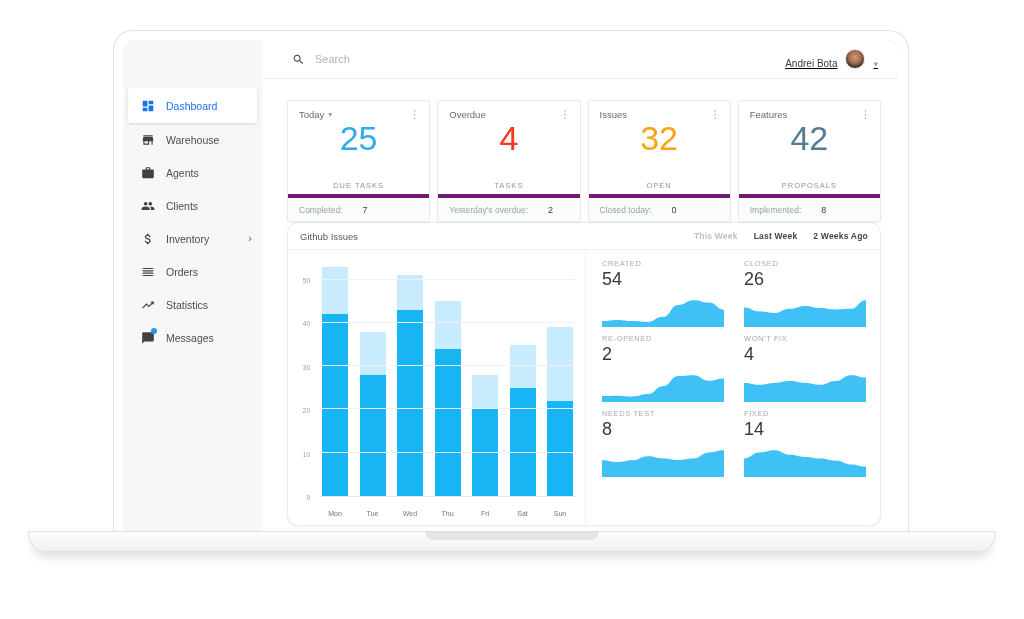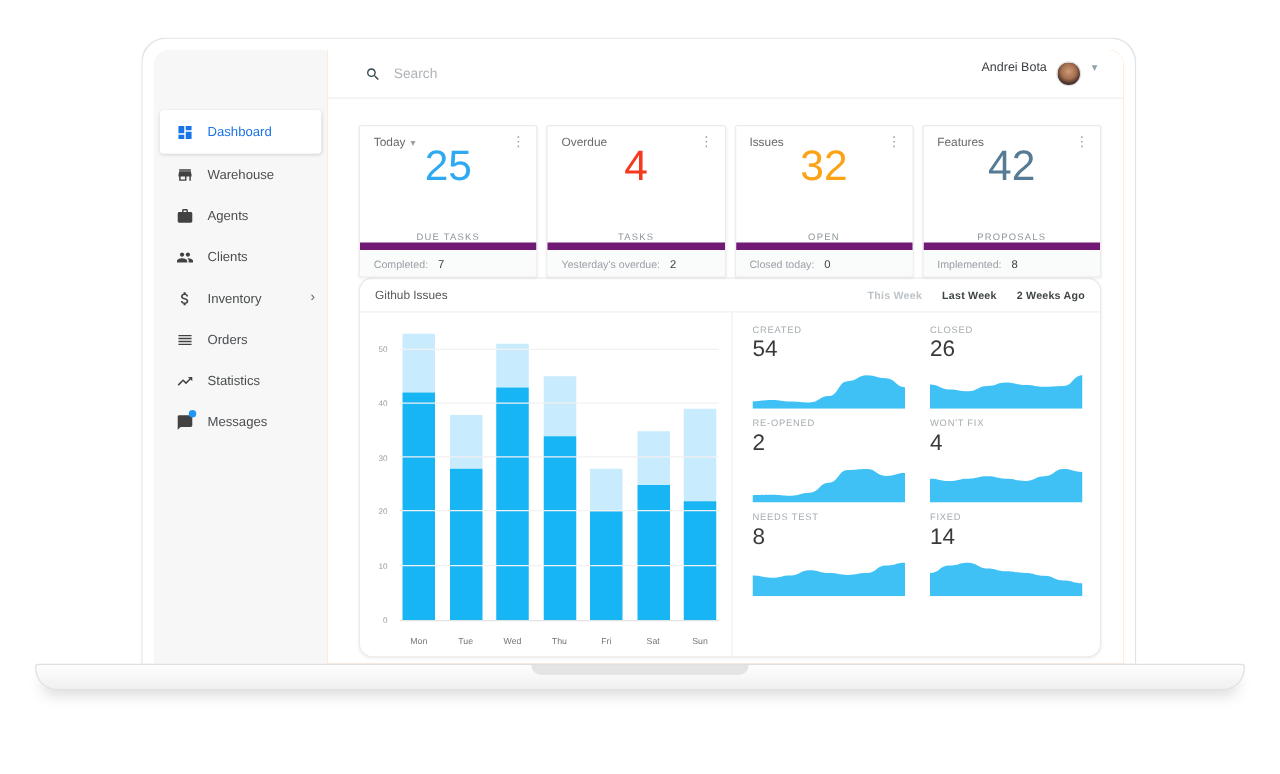--- a/index.html
+++ b/index.html
@@ -45,47 +45,47 @@
 
   
   .main { flex:1; display:flex; flex-direction:column; background:#fdba74; min-width:0; }
   .topbar {
     height:39px; flex:none; border-bottom:1px solid #ededed;
     display:flex; align-items:center; padding:0 21px 0 30px; background:#fff;
   }
   .search { display:flex; align-items:center; gap:10px; flex:1; }
   .search svg { width:13px; height:13px; color:#37474f; }
   .search-text { font-size:11px; color:#aeb4b8; }
-  .userbox { display:flex; align-items:flex-start; gap:8px; }
+  .userbox { display:flex; align-items:flex-end; gap:8px;text-decoration:underline; }
   .username { font-size:10px; color:#3c4043; }
   .avatar {
     width:20px; height:20px; border-radius:50%;
     background:radial-gradient(circle at 50% 40%, #cf9a76 0%, #a5704f 42%, #4e342e 68%, #35221b 100%);
     border:1px solid #e0e0e0;
   }
   .chev-down { font-size:9px; color:#90a4ae; }
 
   .content { flex:1; padding:21px 18px 0 25px; background:#fff; }
 
   
   .cards-row { display:flex; gap:7px; }
   .card {
     flex:1; height:122px; background:#fff; border:1px solid #ebebeb; border-radius:2px;
     box-shadow:0 1px 2px rgba(0,0,0,0.05); display:flex; flex-direction:column;
   }
   .card-head { display:flex; align-items:center; padding:8px 9px 0 11px; }
   .card-title { font-size:9.5px; color:#67696b; display:flex; align-items:center; gap:4px; }
   .card-title .dd { font-size:8px; color:#9aa0a6; }
   .kebab { margin-left:auto; color:#9aa0a6; font-size:11px; line-height:1; cursor:pointer; letter-spacing:0; }
-  .card-body { flex:1; display:flex; flex-direction:column; align-items:center; justify-content:space-between; margin-top:-4px;gap:21px; }
+  .card-body { flex:1; display:flex; flex-direction:column; align-items:center; justify-content:center; margin-top:-4px;gap:21px; }
   .stat-value { font-size:34px; font-weight:300; line-height:1; }
   .stat-unit { font-size:7.5px; letter-spacing:1px; color:#8f959a; margin-top:5px; }
   .card-foot {
-    height:27px; flex:none; border-top:6px solid #701a75; background:#fafbfb;
-    display:flex; align-items:center; padding:0 11px; gap:8px;
+    height:27px; flex:none; border-top:4px solid #701a75; background:#fafbfb;
+    display:flex; align-items:center; padding:0 11px; gap:20px;
   }
   .foot-label { font-size:8.5px; color:#9aa0a6; }
   .foot-value { font-size:9px; color:#3c4043; }
 
   
   .panel {
     height:304px; background:#fff; border:1px solid #ebebeb; border-radius:11px;
     box-shadow:0 1px 2px rgba(0,0,0,0.05); display:flex; flex-direction:column;
   }
   .panel-head { height:27px; flex:none; border-bottom:1px solid #efefef; display:flex; align-items:center; padding:0 12px; }

